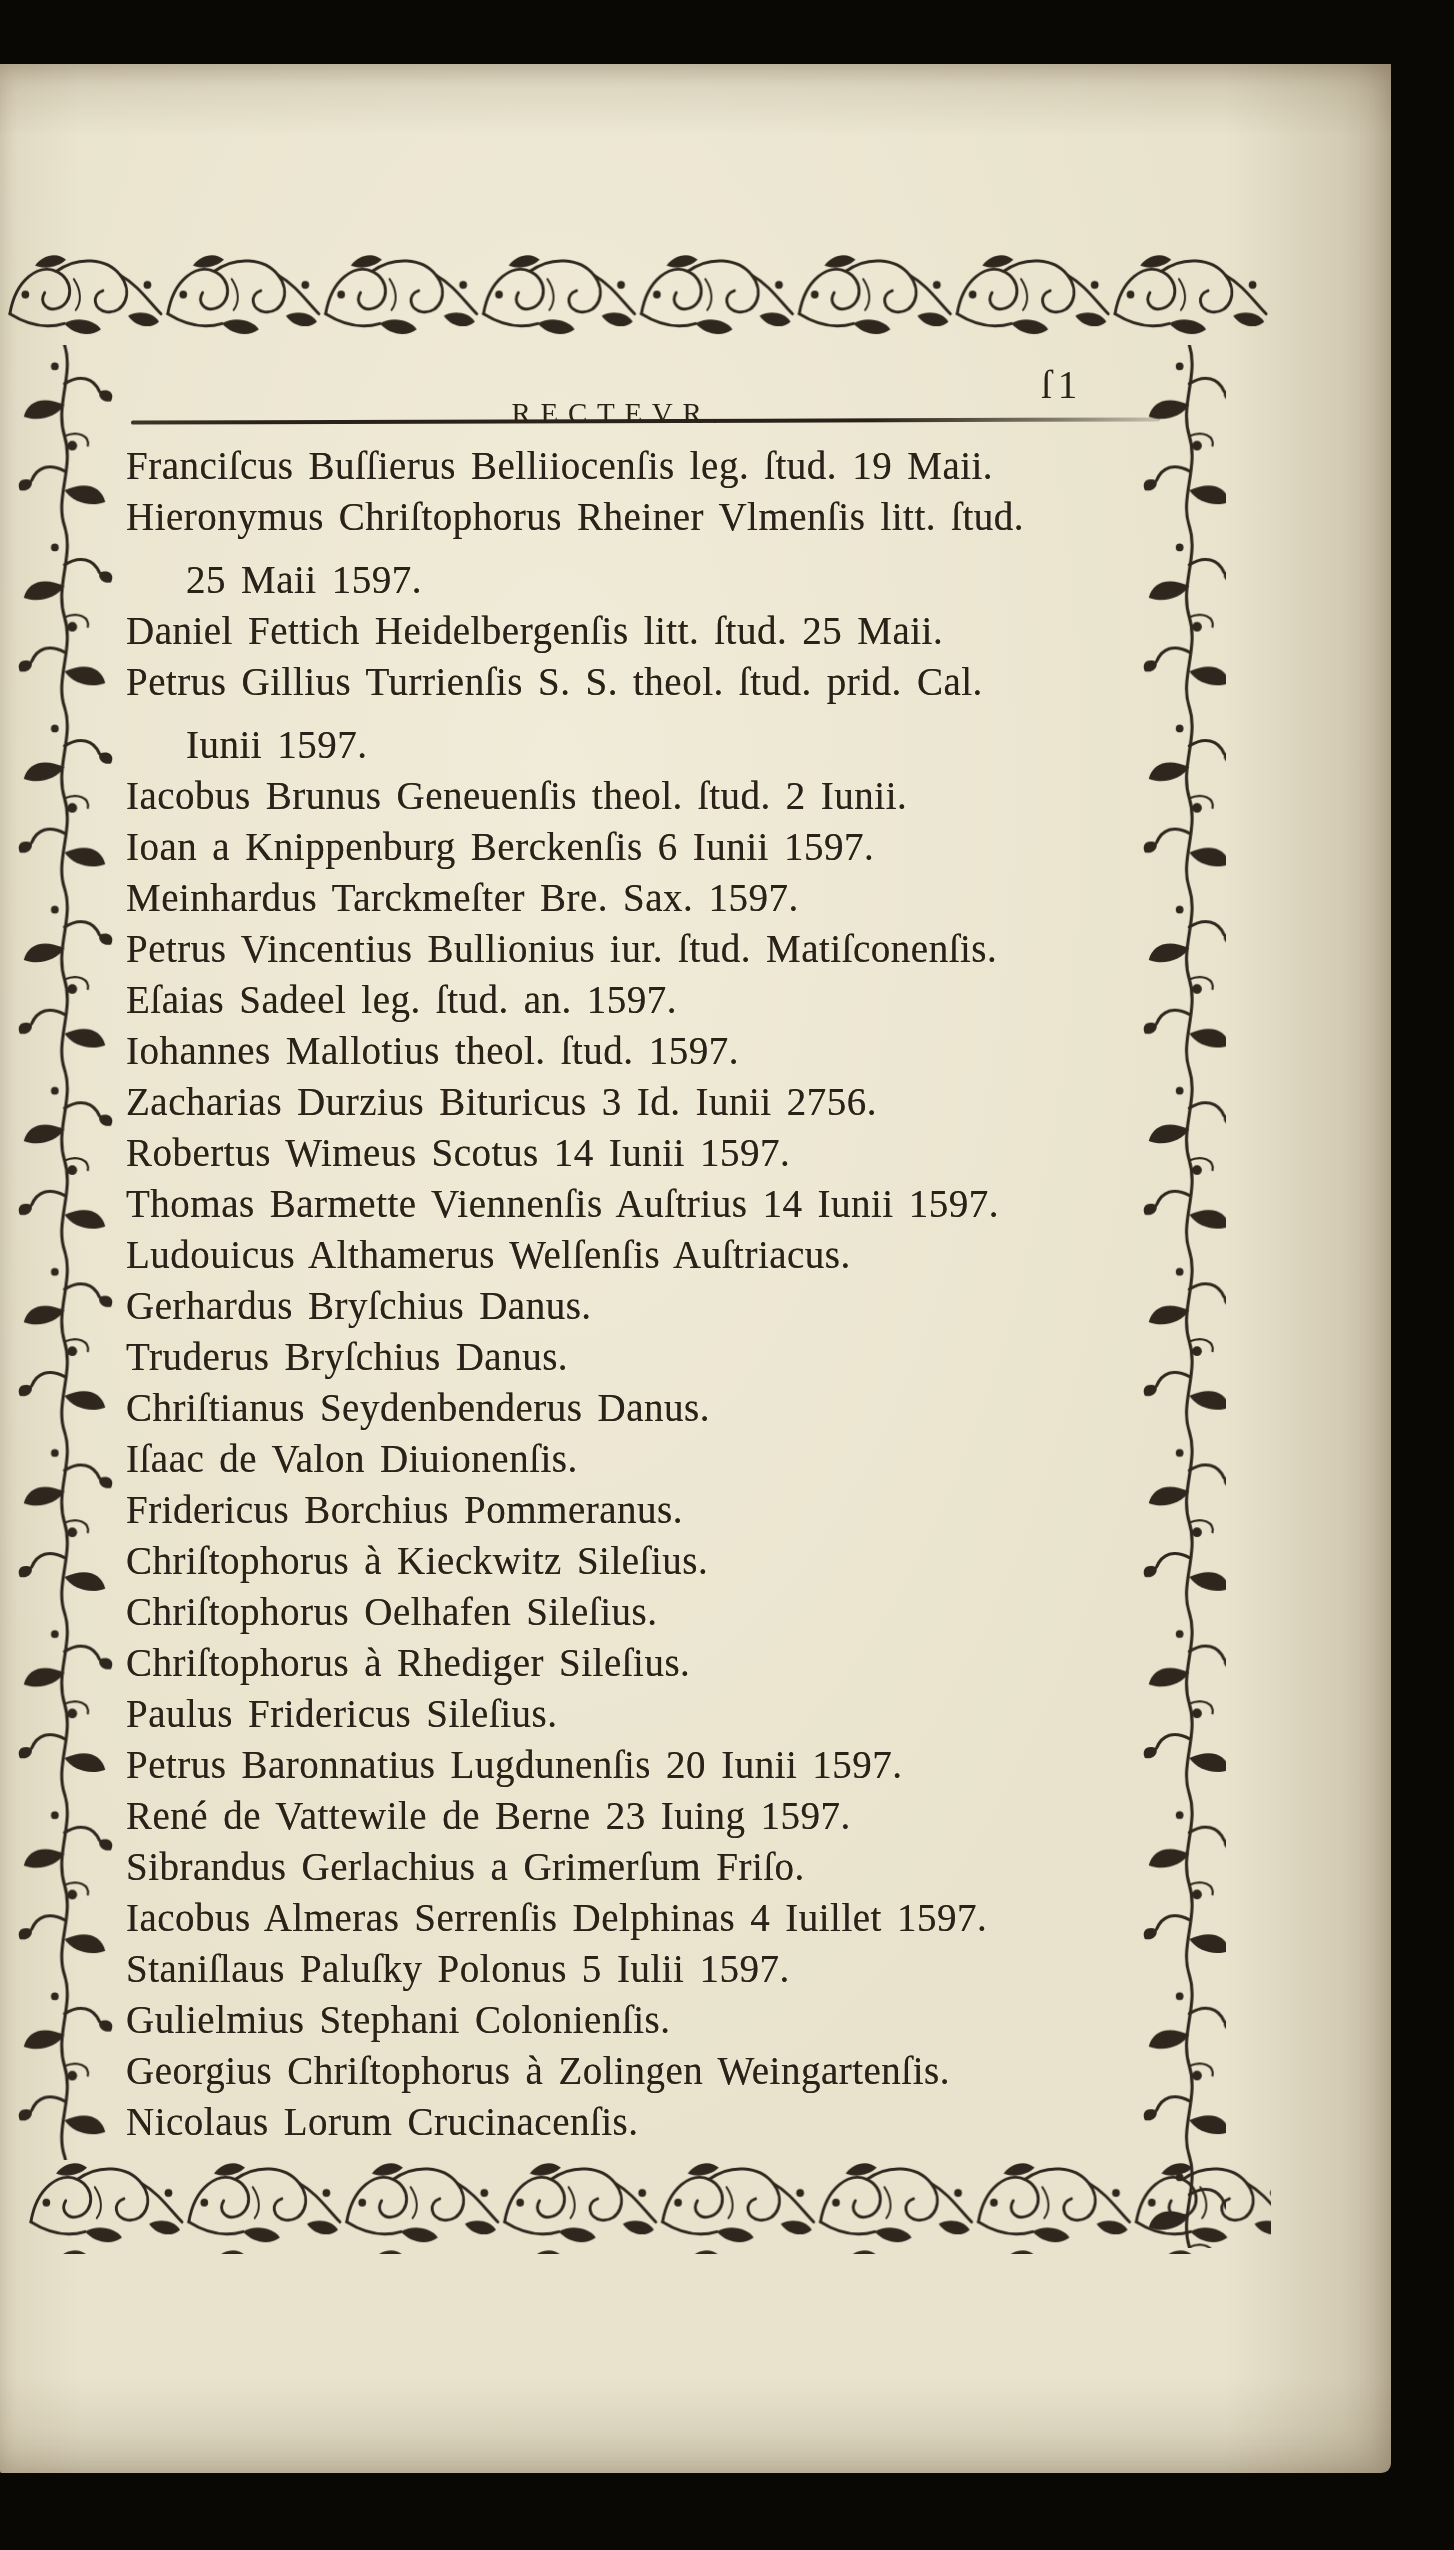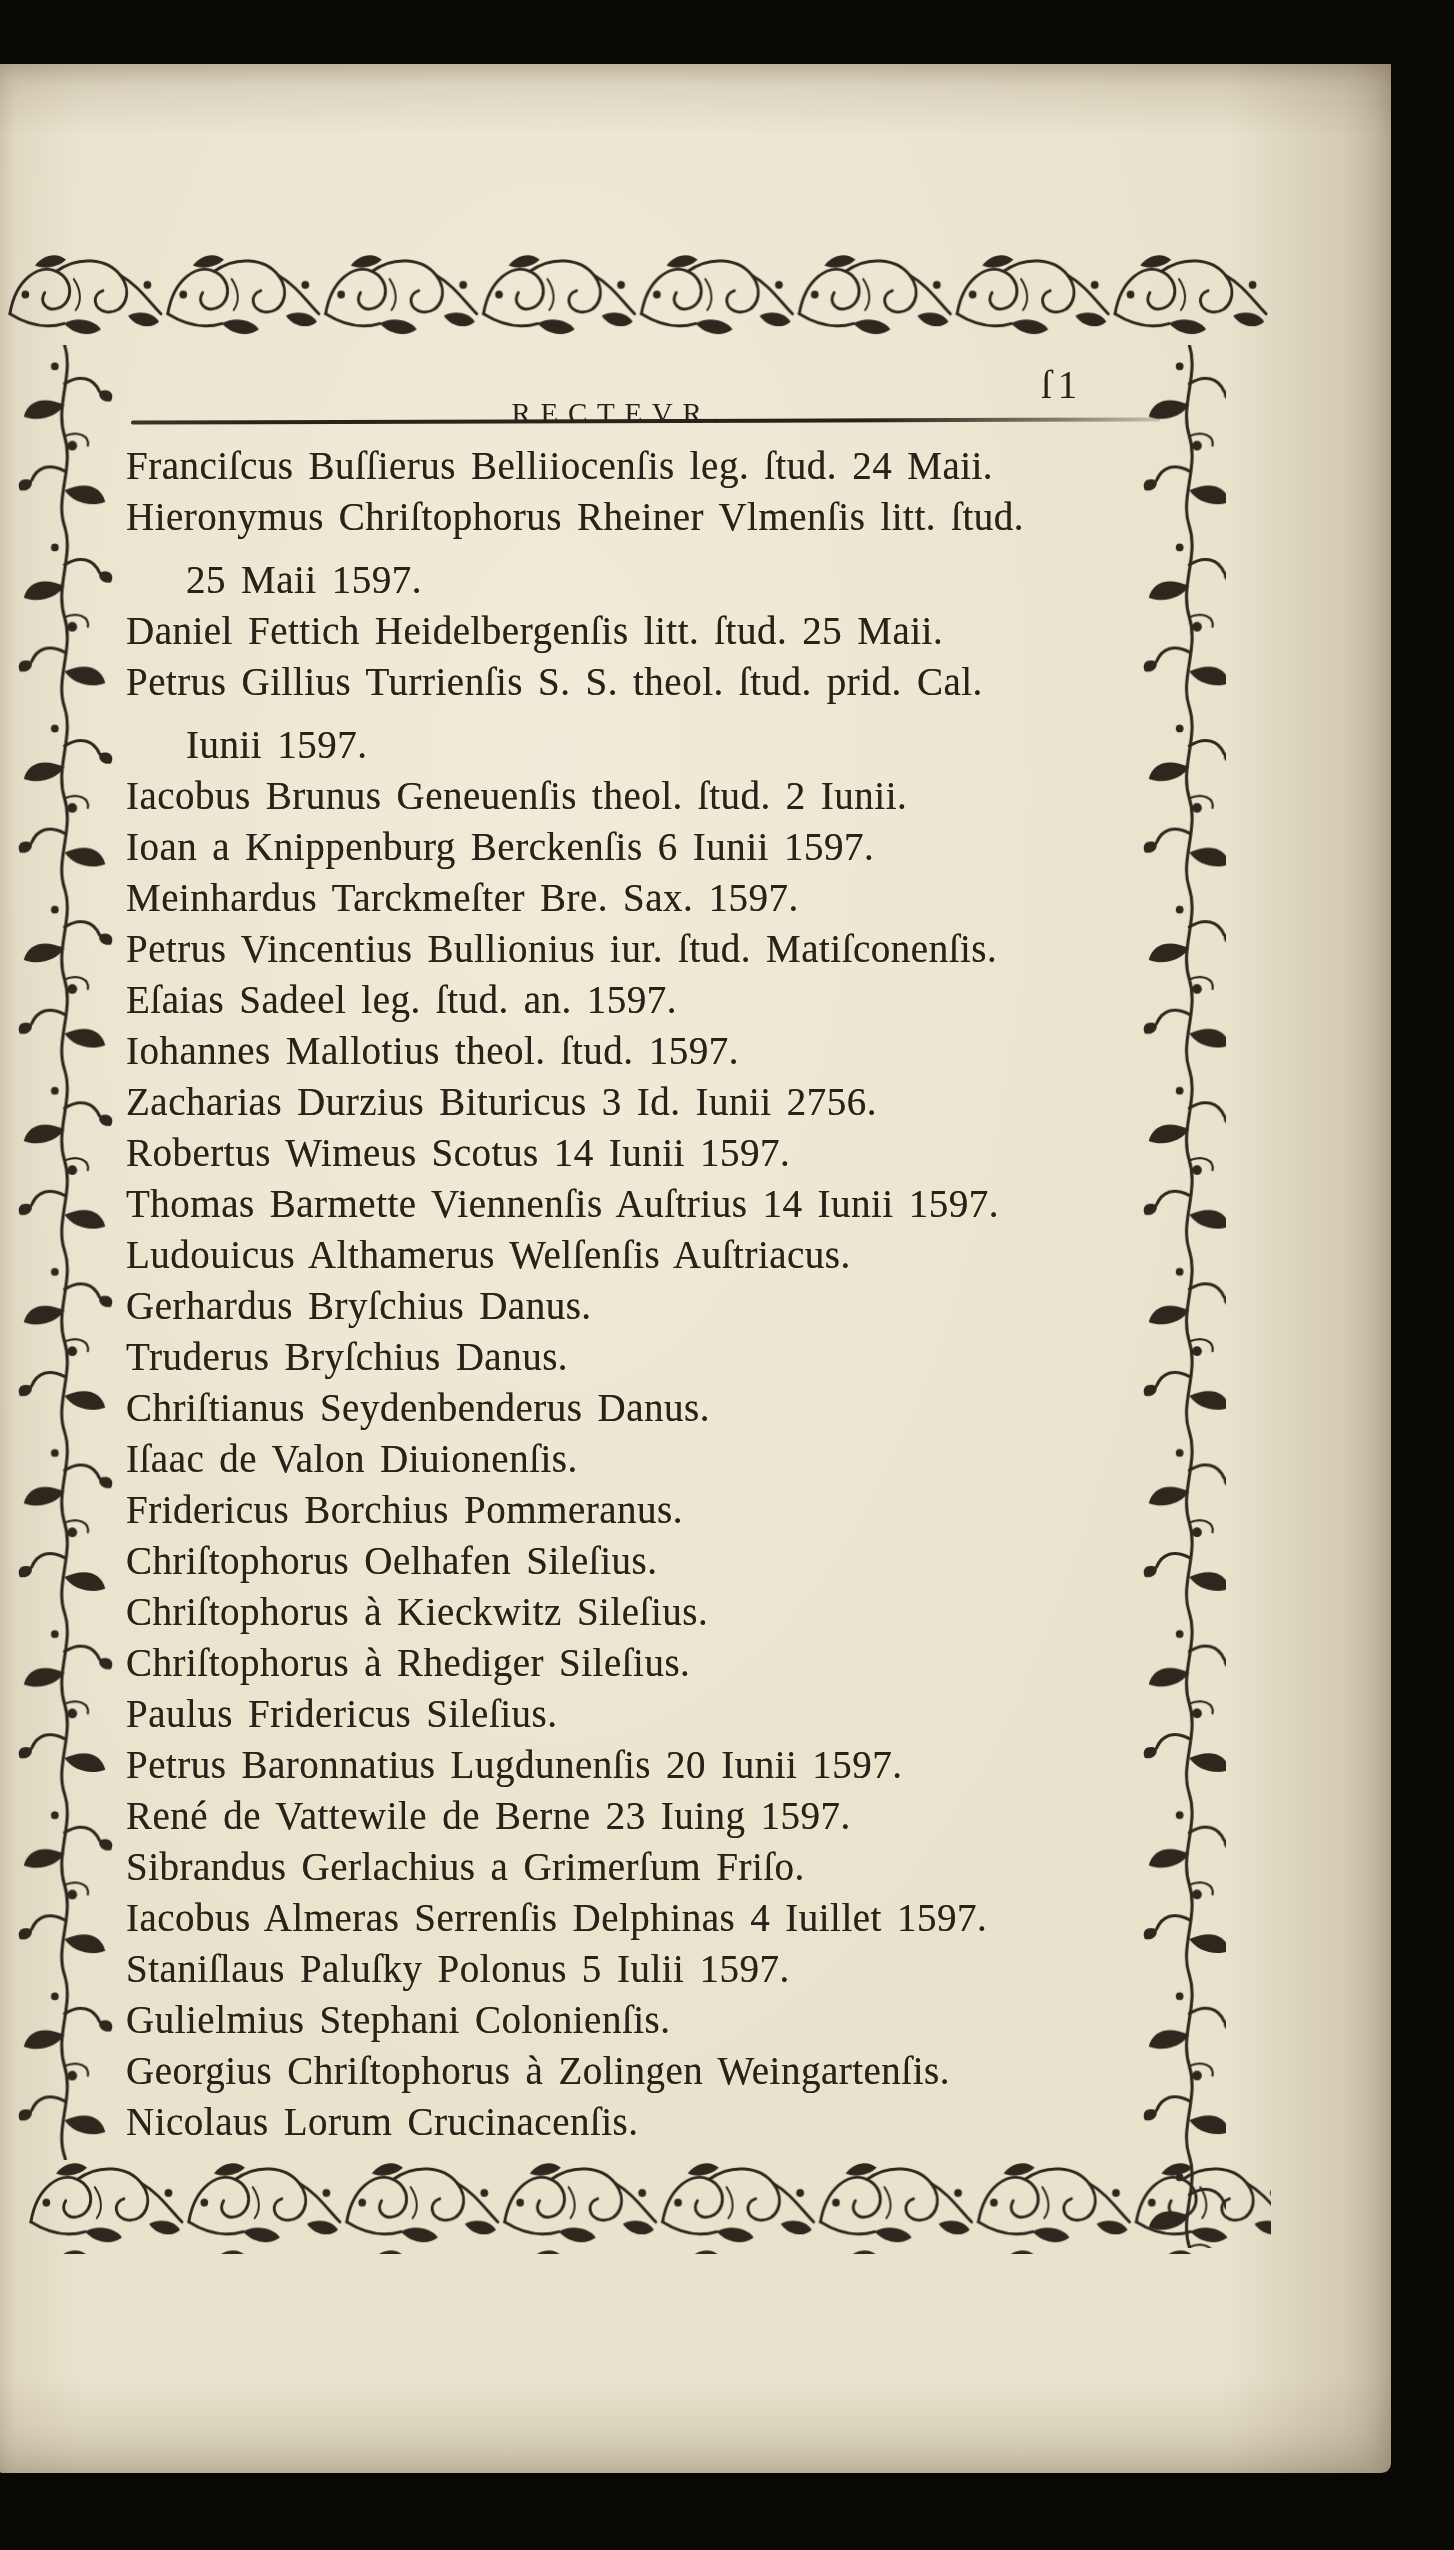--- a/index.html
+++ b/index.html
@@ -105,43 +105,43 @@
 
   <svg class="band" style="left:27px;top:2096px" width="1244" height="94" viewBox="0 0 1284 97" preserveAspectRatio="none">
     <rect width="1284" height="97" fill="url(#hband)"></rect>
   </svg>
 
   <div class="header-title">RECTEVR.</div>
   <div class="page-number">ſ1</div>
   <div class="header-rule"></div>
 
   <div class="entries">
-    <div class="line">Franciſcus Buſſierus Belliiocenſis leg. ſtud. 24 Maii.</div>
+    <div class="line">Franciſcus Buſſierus Belliiocenſis leg. ſtud. 19 Maii.</div>
     <div class="line">Hieronymus Chriſtophorus Rheiner Vlmenſis litt. ſtud.</div>
     <div class="line indent">25 Maii 1597.</div>
     <div class="line">Daniel Fettich Heidelbergenſis litt. ſtud. 25 Maii.</div>
     <div class="line">Petrus Gillius Turrienſis S. S. theol. ſtud. prid. Cal.</div>
     <div class="line indent">Iunii 1597.</div>
     <div class="line">Iacobus Brunus Geneuenſis theol. ſtud. 2 Iunii.</div>
     <div class="line">Ioan a Knippenburg Berckenſis 6 Iunii 1597.</div>
     <div class="line">Meinhardus Tarckmeſter Bre. Sax. 1597.</div>
     <div class="line">Petrus Vincentius Bullionius iur. ſtud. Matiſconenſis.</div>
     <div class="line">Eſaias Sadeel leg. ſtud. an. 1597.</div>
     <div class="line">Iohannes Mallotius theol. ſtud. 1597.</div>
     <div class="line">Zacharias Durzius Bituricus 3 Id. Iunii 2756.</div>
     <div class="line">Robertus Wimeus Scotus 14 Iunii 1597.</div>
     <div class="line">Thomas Barmette Viennenſis Auſtrius 14 Iunii 1597.</div>
     <div class="line">Ludouicus Althamerus Welſenſis Auſtriacus.</div>
     <div class="line">Gerhardus Bryſchius Danus.</div>
     <div class="line">Truderus Bryſchius Danus.</div>
     <div class="line">Chriſtianus Seydenbenderus Danus.</div>
     <div class="line">Iſaac de Valon Diuionenſis.</div>
     <div class="line">Fridericus Borchius Pommeranus.</div>
+    <div class="line">Chriſtophorus à Kieckwitz Sileſius.</div>
     <div class="line">Chriſtophorus Oelhafen Sileſius.</div>
-    <div class="line">Chriſtophorus à Kieckwitz Sileſius.</div>
     <div class="line">Chriſtophorus à Rhediger Sileſius.</div>
     <div class="line">Paulus Fridericus Sileſius.</div>
     <div class="line">Petrus Baronnatius Lugdunenſis 20 Iunii 1597.</div>
     <div class="line">René de Vattewile de Berne 23 Iuing 1597.</div>
     <div class="line">Sibrandus Gerlachius a Grimerſum Friſo.</div>
     <div class="line">Iacobus Almeras Serrenſis Delphinas 4 Iuillet 1597.</div>
     <div class="line">Staniſlaus Paluſky Polonus 5 Iulii 1597.</div>
     <div class="line">Gulielmius Stephani Colonienſis.</div>
     <div class="line">Georgius Chriſtophorus à Zolingen Weingartenſis.</div>
     <div class="line">Nicolaus Lorum Crucinacenſis.</div>

